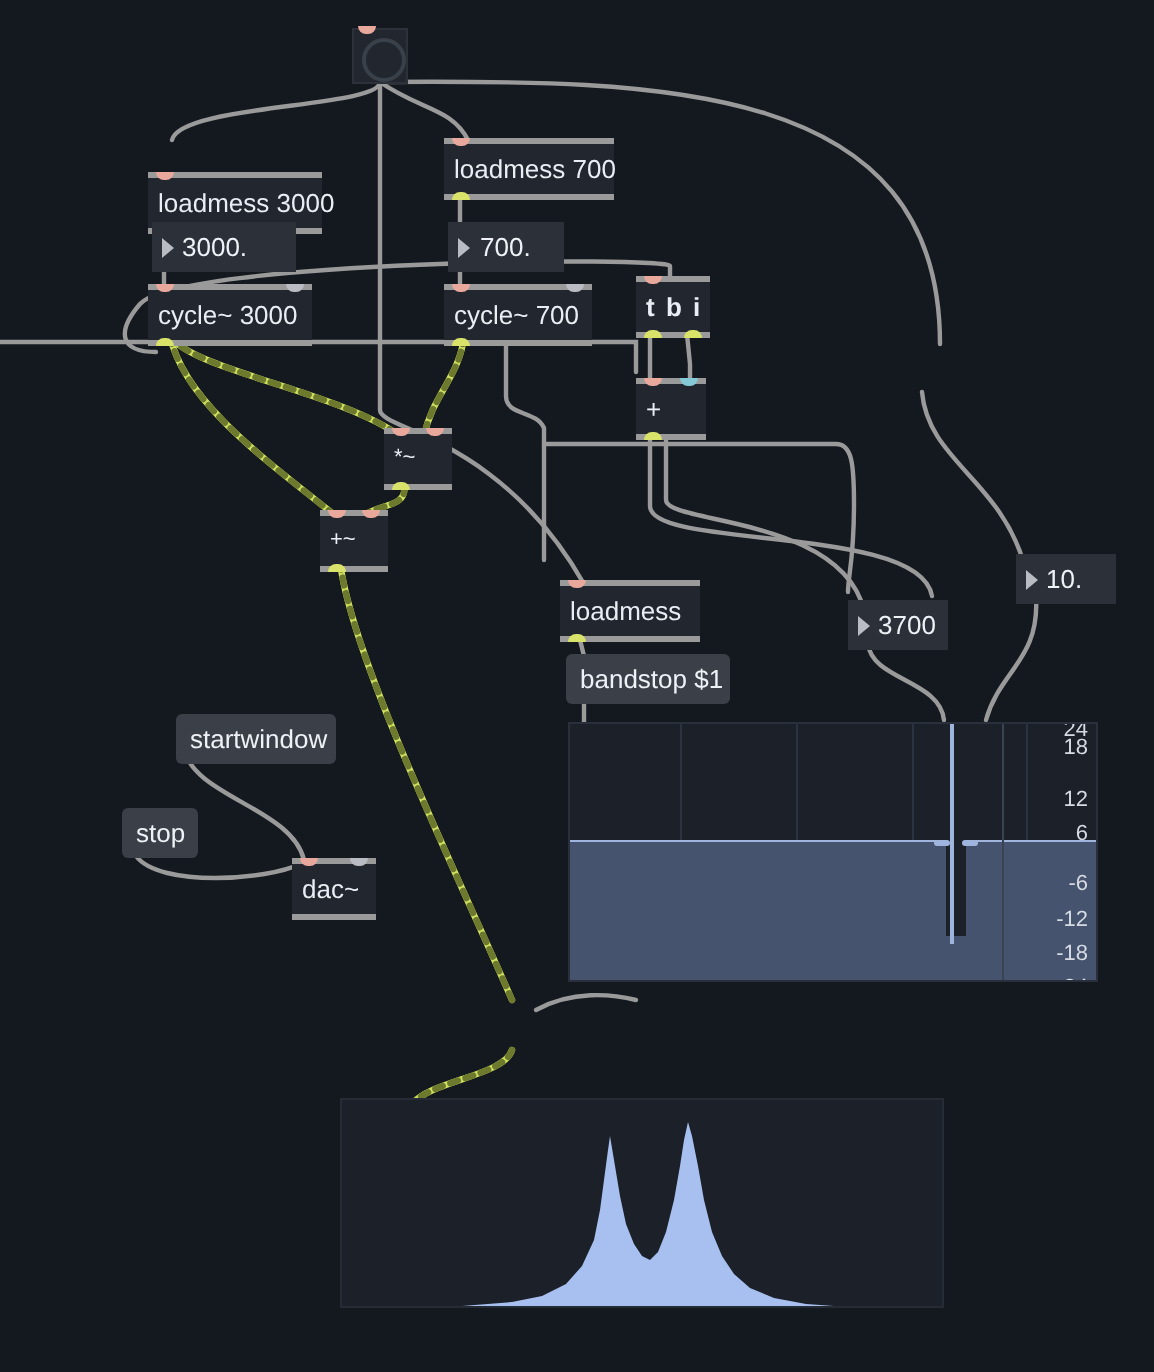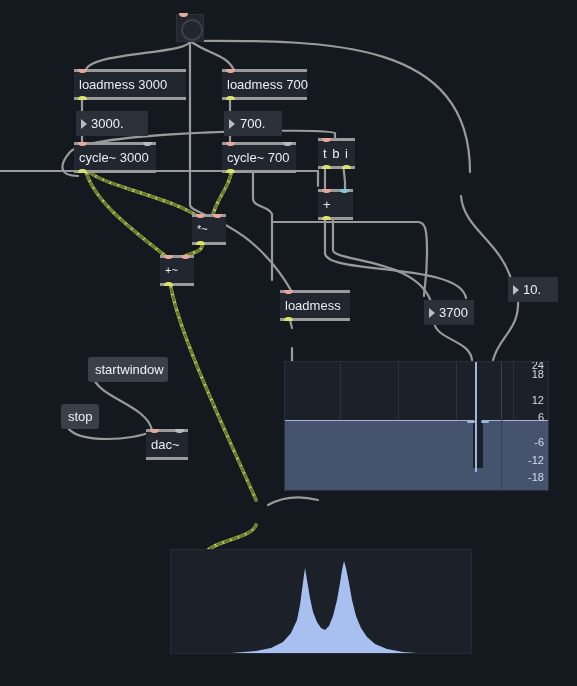--- a/index.html
+++ b/index.html
@@ -206,21 +206,21 @@
 
     <path class="s" d="M256,525 C252,538 216,540 206,552"></path>
     <path class="sd" d="M256,525 C252,538 216,540 206,552"></path>
   </svg>
 
   <div class="bang" style="left:176px;top:14px;width:28px;height:28px;">
     <span class="ring"></span>
     <span class="inlet" style="left:2px;top:-2px;"></span>
   </div>
 
-  <div class="obj" style="left:74px;top:69px;width:112px;">
+  <div class="obj" style="left:74px;top:86px;width:87px;">
     <span class="inlet" style="left:4px;"></span>
     <span class="lbl">loadmess 3000</span>
     <span class="outlet" style="left:4px;"></span>
   </div>
 
   <div class="obj" style="left:222px;top:69px;width:85px;">
     <span class="inlet" style="left:4px;"></span>
     <span class="lbl">loadmess 700</span>
     <span class="outlet" style="left:4px;"></span>
   </div>
@@ -240,21 +240,21 @@
     <span class="outlet" style="left:4px;"></span>
   </div>
 
   <div class="obj" style="left:222px;top:142px;width:74px;">
     <span class="inlet sig" style="left:4px;"></span>
     <span class="inlet cold" style="right:4px;background:#b9bcc2;"></span>
     <span class="lbl">cycle~ 700</span>
     <span class="outlet" style="left:4px;"></span>
   </div>
 
-  <div class="obj" style="left:318px;top:138px;width:37px;">
+  <div class="obj" style="left:318px;top:138px;width:37px;font-weight:bold;">
     <span class="inlet" style="left:4px;"></span>
     <span class="lbl" style="letter-spacing:1px;">t b i</span>
     <span class="outlet" style="left:4px;"></span>
     <span class="outlet" style="right:4px;"></span>
   </div>
 
   <div class="obj" style="left:318px;top:189px;width:35px;">
     <span class="inlet" style="left:4px;"></span>
     <span class="inlet cold" style="right:4px;"></span>
     <span class="lbl">+</span>
@@ -283,20 +283,23 @@
     <span class="lbl" style="font-size:11px;">+~</span>
     <span class="outlet" style="left:4px;"></span>
   </div>
 
   <div class="obj" style="left:280px;top:290px;width:70px;">
     <span class="inlet" style="left:4px;"></span>
     <span class="lbl">loadmess</span>
     <span class="outlet" style="left:4px;"></span>
   </div>
 
+  <div class="msg" style="left:283px;top:327px;width:82px;">
+    <span class="lbl">bandstop $1</span>
+  </div>
 
   <div class="msg" style="left:88px;top:357px;width:80px;">
     <span class="lbl">startwindow</span>
   </div>
 
   <div class="msg" style="left:61px;top:404px;width:38px;">
     <span class="lbl">stop</span>
   </div>
 
   <div class="obj" style="left:146px;top:429px;width:42px;">

